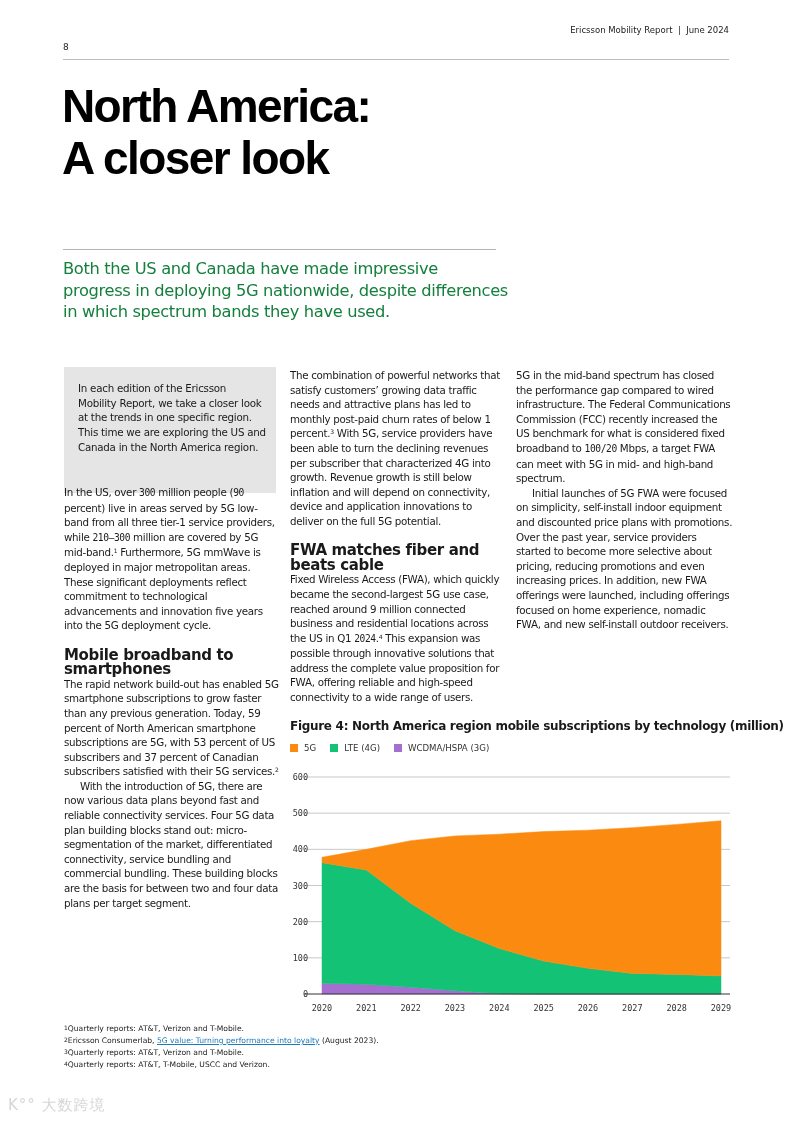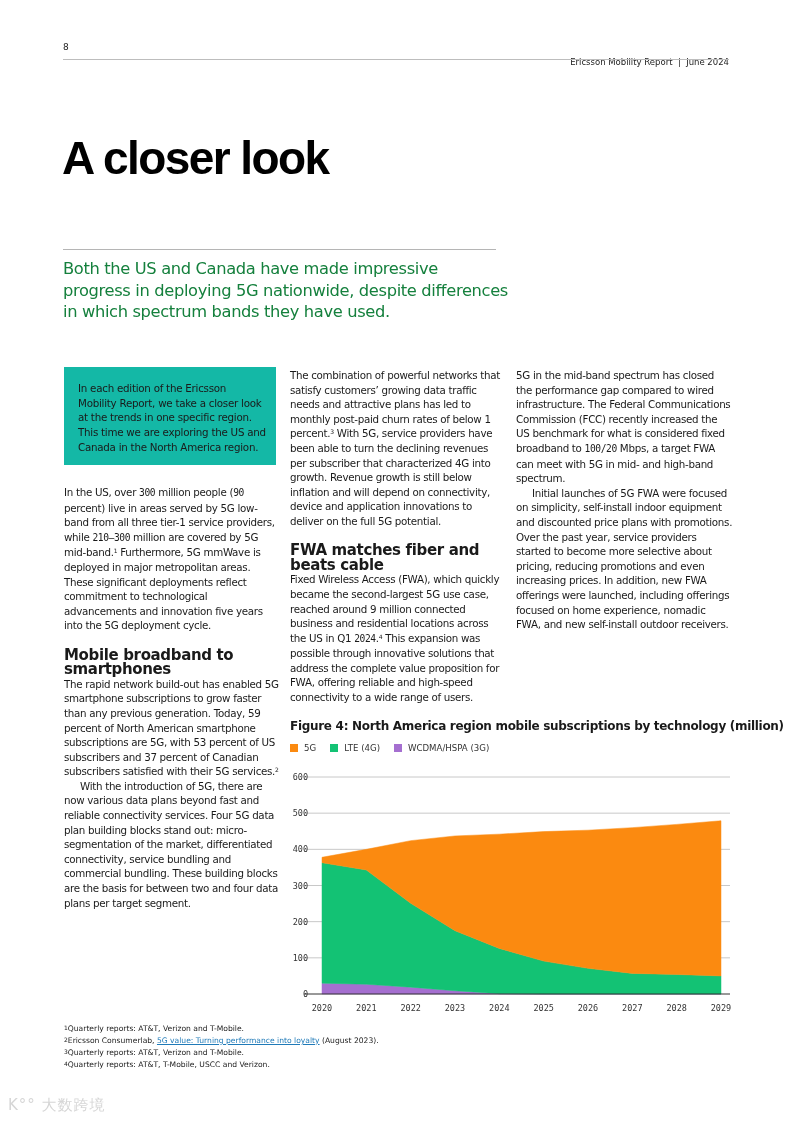--- a/index.html
+++ b/index.html
@@ -1,27 +1,27 @@
 <!DOCTYPE html>
 <html><head>
 <meta charset="utf-8">
 <style>
   html, body { margin: 0; padding: 0; background: #ffffff; }
   body { width: 793px; height: 1122px; position: relative; overflow: hidden;
          font-family: "DejaVu Sans", "Liberation Sans", sans-serif; color: #1a1a1a; }
   .abs { position: absolute; }
   .page-num { left: 63px; top: 42px; font-size: 9px; color: #222; }
-  .running-head { right: 64px; top: 57px; font-size: 8.5px; color: #222; }
+  .running-head { right: 64px; top: 25px; font-size: 8.5px; color: #222; }
   .head-rule { left: 63px; top: 59px; width: 666px; height: 1px; background: #bdbdbd; }
   .title { left: 62px; top: 80px; font-family: "Liberation Sans", sans-serif; font-weight: 700;
            font-size: 46px; line-height: 52px; letter-spacing: -1.6px; color: #000; margin: 0; }
   .intro-rule { left: 63px; top: 249px; width: 433px; height: 1px; background: #b5b5b5; }
   .intro { left: 63px; top: 258px; width: 445px; font-size: 16.3px; line-height: 21.5px; color: #15803d;
            letter-spacing: -0.35px; margin: 0; }
-  .callout { left: 64px; top: 367px; width: 212px; height: 98px; background: #14b8a6; box-sizing: border-box;
+  .callout { left: 64px; top: 367px; width: 212px; height: 126px; background: #e5e5e5; box-sizing: border-box;
              padding: 14px 10px 0 14px; font-size: 10.3px; line-height: 14.7px; letter-spacing: -0.25px; }
   .col { font-size: 10.3px; line-height: 14.6px; letter-spacing: -0.3px; color: #1a1a1a; }
   .col p { margin: 0; }
   .col p.ind { text-indent: 16px; }
   .col h3 { font-size: 15px; font-weight: 700; margin: 0; letter-spacing: -0.35px; }
   .col1 { left: 64px; top: 485px; width: 215px; }
   .col2 { left: 290px; top: 368px; width: 217px; }
   .col3 { left: 516px; top: 368px; width: 217px; }
   sup { font-size: 6px; vertical-align: top; position: relative; top: -1px; }
   .mono { font-family: "DejaVu Sans Mono", monospace; font-size: 9.6px; letter-spacing: -0.4px; }
@@ -36,21 +36,21 @@
   .watermark { left: 8px; top: 1096px; font-size: 15px; color: #d6d6d6; letter-spacing: 1px; }
 </style>
 </head>
 <body>
 
 <div class="abs page-num">8</div>
 <div class="abs running-head" style="white-space:pre;">Ericsson Mobility Report  |  June 2024</div>
 <div class="abs head-rule"></div>
 
 <h1 class="abs title">
-  <br>
+  <span>North America:</span><br>
   <span>A closer look</span>
 </h1>
 
 <div class="abs intro-rule"></div>
 <p class="abs intro">Both the US and Canada have made impressive progress in deploying 5G nationwide, despite differences in which spectrum bands they have used.</p>
 
 <div class="abs callout">
   <span>In each edition of the Ericsson Mobility Report, we take a closer look at the trends in one specific region. This time we are exploring the US and Canada in the North America region.</span>
 </div>
 

